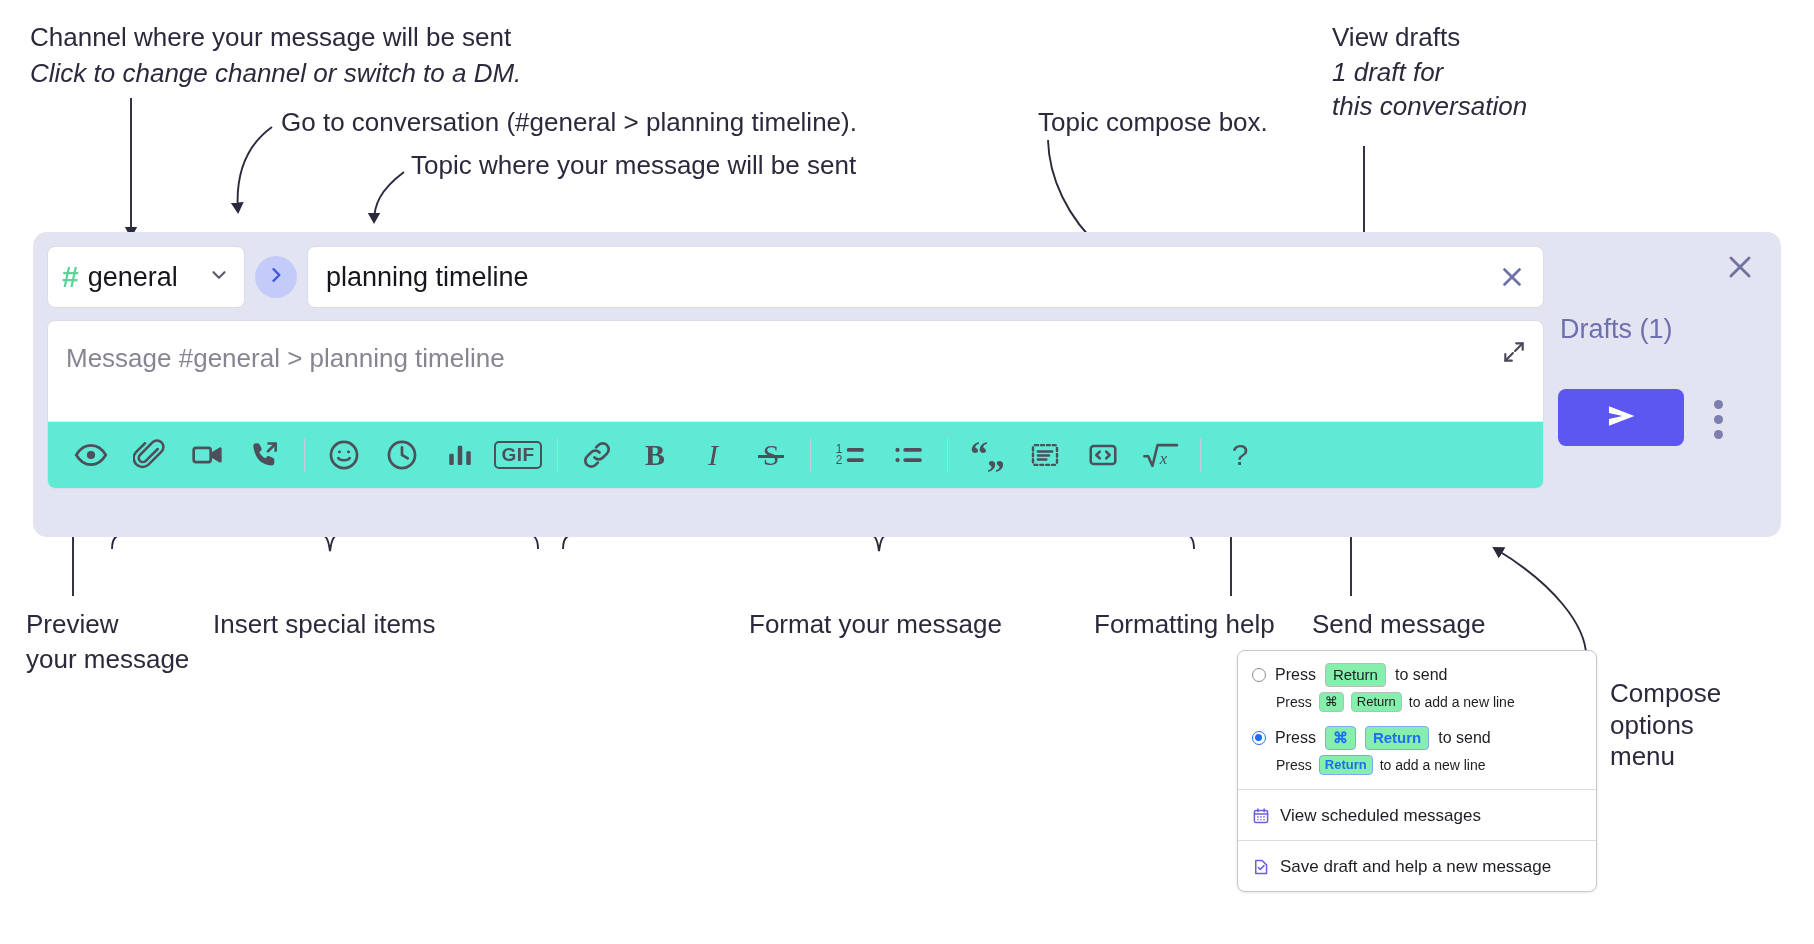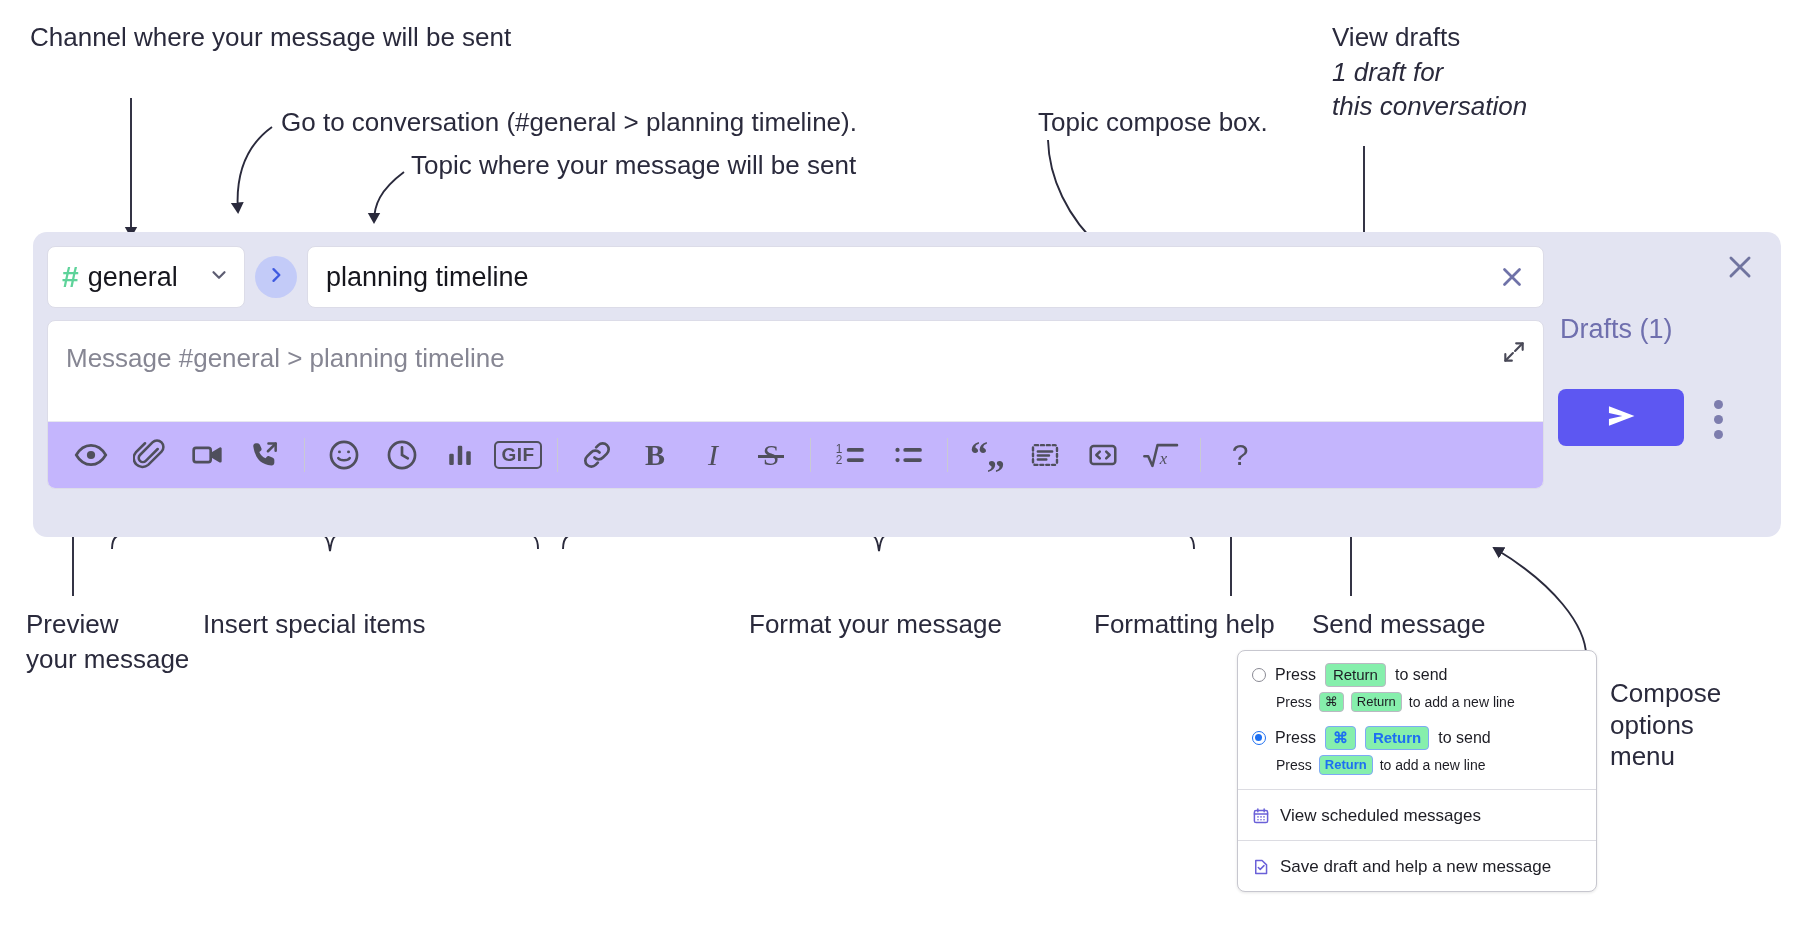--- a/index.html
+++ b/index.html
@@ -72,21 +72,21 @@
     text-align: right;
   }
   .msg-placeholder {
     position:absolute; left:18px; top:22px;
     font-size: 26px; color:#868693;
   }
   .expand-btn { position:absolute; right: 16px; top: 18px; }
 
   .toolbar {
     position:absolute; left:0; right:0; bottom:0; height: 67px;
-    background:#c4b5fd; border-top:1px solid #e7e8ef;
+    background:#5eead4; border-top:1px solid #e7e8ef;
     display:flex; align-items:center; padding-left: 14px;
     gap: 0px;
   }
   .tb-item {
     width: 58px; height: 58px;
     display:flex; align-items:center; justify-content:center;
     color:#5b5b66;
   }
   .tb-sep { width: 1px; height: 34px; background:#c9cad4; margin: 0 10px; flex:0 0 auto; }
 
@@ -145,20 +145,21 @@
   .menu-item { display:flex; align-items:center; gap:10px; padding: 6px 14px; font-size:17px; }
   .mi-icon { width:18px; height:18px; color:#6a60d8; flex:0 0 auto; display:flex; align-items:center; }
 </style>
 </head>
 <body>
 
 <div class="stage">
 
   <div class="anno anno-lg" style="left:30px; top:22px; width:620px;">
     <div><b>Channel</b><span> where your message will be sent</span></div>
+    <div style="margin-top:4px;"><i>Click to change channel or switch to a DM.</i></div>
   </div>
 
   <div class="anno anno-lg" style="left:281px; top:107px; width:700px;">
     <b>Go to</b><span> conversation (#general &gt; planning timeline).</span>
   </div>
 
   <div class="anno anno-lg" style="left:411px; top:150px; width:640px;">
     <b>Topic</b><span> where your message will be sent</span>
   </div>
 
@@ -170,21 +171,21 @@
     <div><span>View </span><b>drafts</b></div>
     <div style="margin-top:3px;"><i>1 draft for</i></div>
     <div style="margin-top:3px;"><i>this conversation</i></div>
   </div>
 
   <div class="anno anno-lg" style="left:26px; top:609px; width:260px;">
     <div><b>Preview</b></div>
     <div style="margin-top:3px;"><span>your message</span></div>
   </div>
 
-  <div class="anno anno-lg" style="left:203px; top:609px; width:400px;">
+  <div class="anno anno-lg" style="left:213px; top:609px; width:400px;">
     <b>Insert</b><span> special items</span>
   </div>
 
   <div class="anno anno-lg" style="left:749px; top:609px; width:430px;">
     <b>Format</b><span> your message</span>
   </div>
 
   <div class="anno anno-lg" style="left:1094px; top:609px; width:300px;">
     <span>Formatting </span><b>help</b>
   </div>

